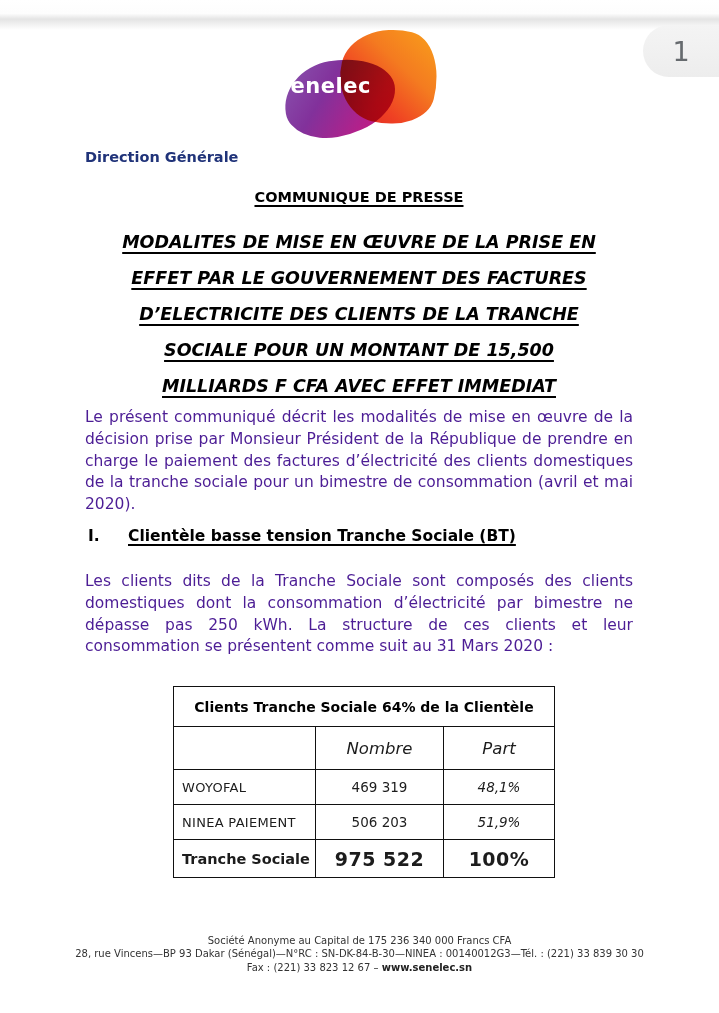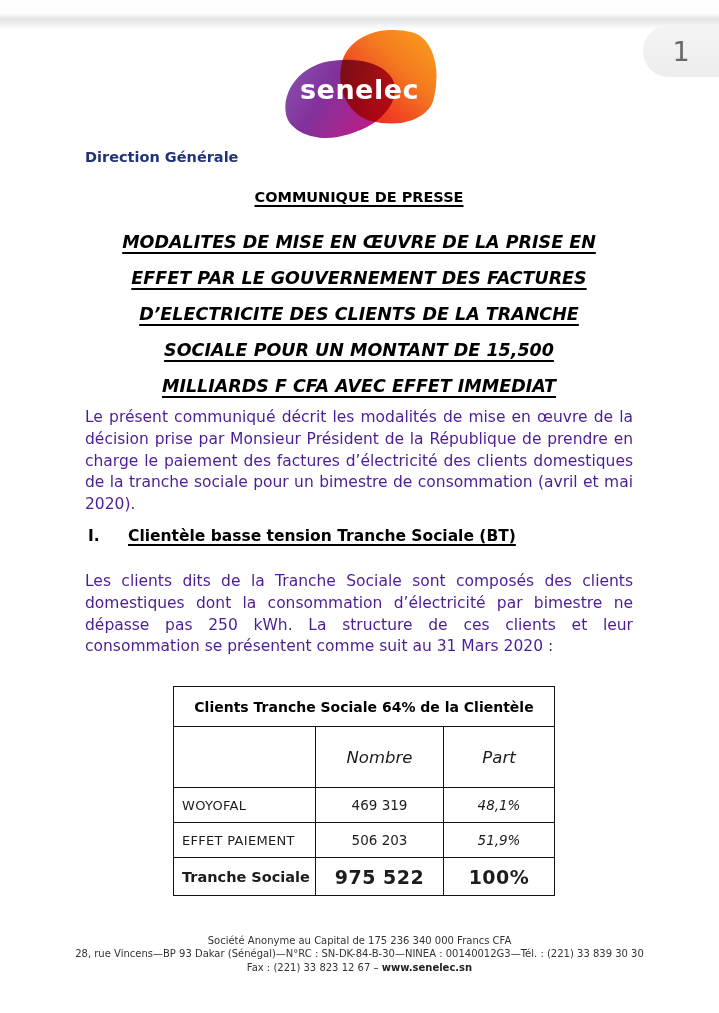--- a/index.html
+++ b/index.html
@@ -38,22 +38,22 @@
   }
   .blob-orange{
     left:62px;top:6px;width:98px;height:96px;
     background:linear-gradient(210deg,#f9a01b 0%,#f47b20 38%,#ef4123 70%,#dd2127 100%);
     border-radius:62% 38% 56% 44% / 48% 62% 38% 52%;
     transform:rotate(14deg);
     mix-blend-mode:multiply;
   }
   .logo-text{
     position:absolute;left:0;top:52px;width:100%;
-    text-align:center;color:#ffffff;font-weight:bold;
-    font-size:27px;letter-spacing:.5px;z-index:3;
+    text-align:left;color:#ffffff;font-weight:bold;
+    font-size:21px;letter-spacing:.5px;z-index:3;
   }
   
   .col{position:absolute;left:85px;width:548px;}
   .dg{top:149px;font-weight:bold;font-size:14.5px;color:#203379;}
   .kicker{top:189px;text-align:center;font-weight:bold;font-size:14.5px;color:#000;}
   .kicker span{text-decoration:underline;text-decoration-thickness:2px;text-underline-offset:3px;}
   .title{top:224px;text-align:center;font-weight:bold;font-size:17.5px;color:#000;font-style:italic;}
   .title .tline{display:block;line-height:36px;}
   .title .tline span{text-decoration:underline;text-decoration-thickness:2px;text-underline-offset:4px;}
   .para{font-size:15.5px;line-height:21.8px;text-align:justify;color:#4c1d95;}
@@ -61,21 +61,21 @@
   .sec{top:527px;font-weight:bold;font-size:15.5px;color:#000;display:flex;}
   .sec .numeral{margin-left:3px;width:40px;}
   .sec .sec-label{text-decoration:underline;text-decoration-thickness:2px;text-underline-offset:3px;}
   .para2{top:571px;}
   
   .tbl-wrap{position:absolute;left:173px;top:686px;}
   table.tbl{border-collapse:collapse;table-layout:fixed;}
   table.tbl td,table.tbl th{border:1.6px solid #111;padding:0;}
   .c0{width:133px;} .c1{width:127px;} .c2{width:110px;}
   .tbl-title{height:40px;text-align:center;font-weight:bold;font-size:14px;color:#000;}
-  .tbl-colhead{height:61px;text-align:center;font-style:italic;font-size:16.5px;color:#1c1c1c;}
+  .tbl-colhead{height:43px;text-align:center;font-style:italic;font-size:16.5px;color:#1c1c1c;}
   .tbl-row{height:35px;font-size:13px;}
   .tbl-row .lbl{padding-left:8px;text-align:left;letter-spacing:.3px;}
   .tbl-row .num{text-align:center;font-size:13.5px;}
   .tbl-row .pct{text-align:center;font-style:italic;font-size:13.5px;}
   .tbl-total{height:38px;font-weight:bold;}
   .tbl-total .lbl{padding-left:8px;text-align:left;font-size:14.5px;}
   .tbl-total .num,.tbl-total .pct{text-align:center;font-size:19px;letter-spacing:.5px;}
   
   .footer{position:absolute;left:0;top:934px;width:100%;text-align:center;
     font-size:10px;line-height:13.4px;color:#333;}
@@ -131,21 +131,21 @@
         <td class="c0"></td>
         <td class="c1">Nombre</td>
         <td class="c2">Part</td>
       </tr>
       <tr class="tbl-row">
         <td class="c0 lbl">WOYOFAL</td>
         <td class="c1 num">469 319</td>
         <td class="c2 pct">48,1%</td>
       </tr>
       <tr class="tbl-row">
-        <td class="c0 lbl">EFFET PAIEMENT</td>
+        <td class="c0 lbl">NINEA PAIEMENT</td>
         <td class="c1 num">506 203</td>
         <td class="c2 pct">51,9%</td>
       </tr>
       <tr class="tbl-total">
         <td class="c0 lbl">Tranche Sociale</td>
         <td class="c1 num">975 522</td>
         <td class="c2 pct">100%</td>
       </tr>
     </tbody>
       </table>

